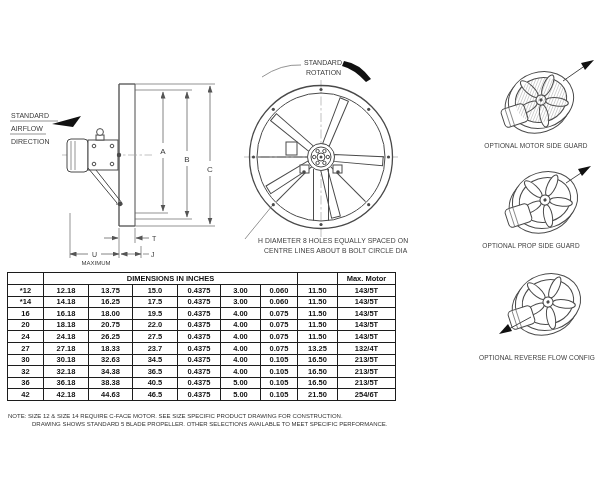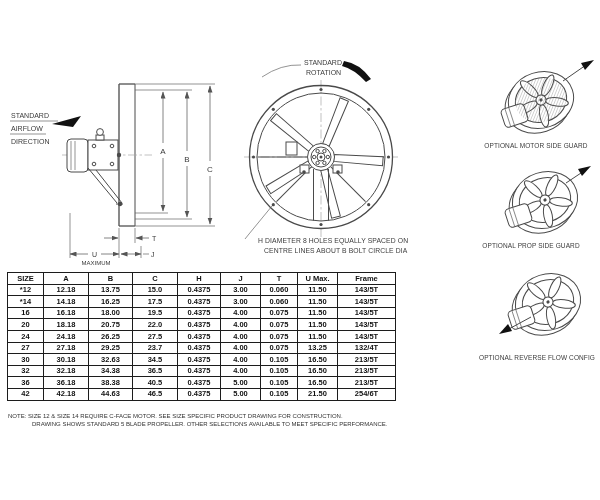--- a/index.html
+++ b/index.html
@@ -235,30 +235,25 @@
         <col style="width:45px">
         <col style="width:44px">
       <col style="width:45px">
         <col style="width:43px">
         <col style="width:40px">
       <col style="width:37px">
         <col style="width:40px">
         <col style="width:58px">
     </colgroup>
     <tbody>
-      <tr>
-        <td>SIZE</td>
-        <td>A</td>
-        <td>B</td>
-        <td>C</td>
-        <td>H</td>
-        <td>J</td>
-        <td>T</td>
-        <td>U  Max.</td>
-        <td>Frame</td>
+      <tr class="title-row">
+        <td></td>
+        <td colspan="6">DIMENSIONS IN INCHES</td>
+        <td></td>
+        <td>Max. Motor</td>
       </tr>
 
     <tr>
           <td>*12</td>
           <td>12.18</td>
           <td>13.75</td>
           <td>15.0</td>
           <td>0.4375</td>
           <td>3.00</td>
           <td>0.060</td>
@@ -305,21 +300,21 @@
           <td>27.5</td>
           <td>0.4375</td>
           <td>4.00</td>
           <td>0.075</td>
           <td>11.50</td>
           <td>143/5T</td>
         </tr>
         <tr>
           <td>27</td>
           <td>27.18</td>
-          <td>29.25</td>
+          <td>18.33</td>
           <td>23.7</td>
           <td>0.4375</td>
           <td>4.00</td>
           <td>0.075</td>
           <td>13.25</td>
           <td>132/4T</td>
         </tr>
         <tr>
           <td>30</td>
           <td>30.18</td>

